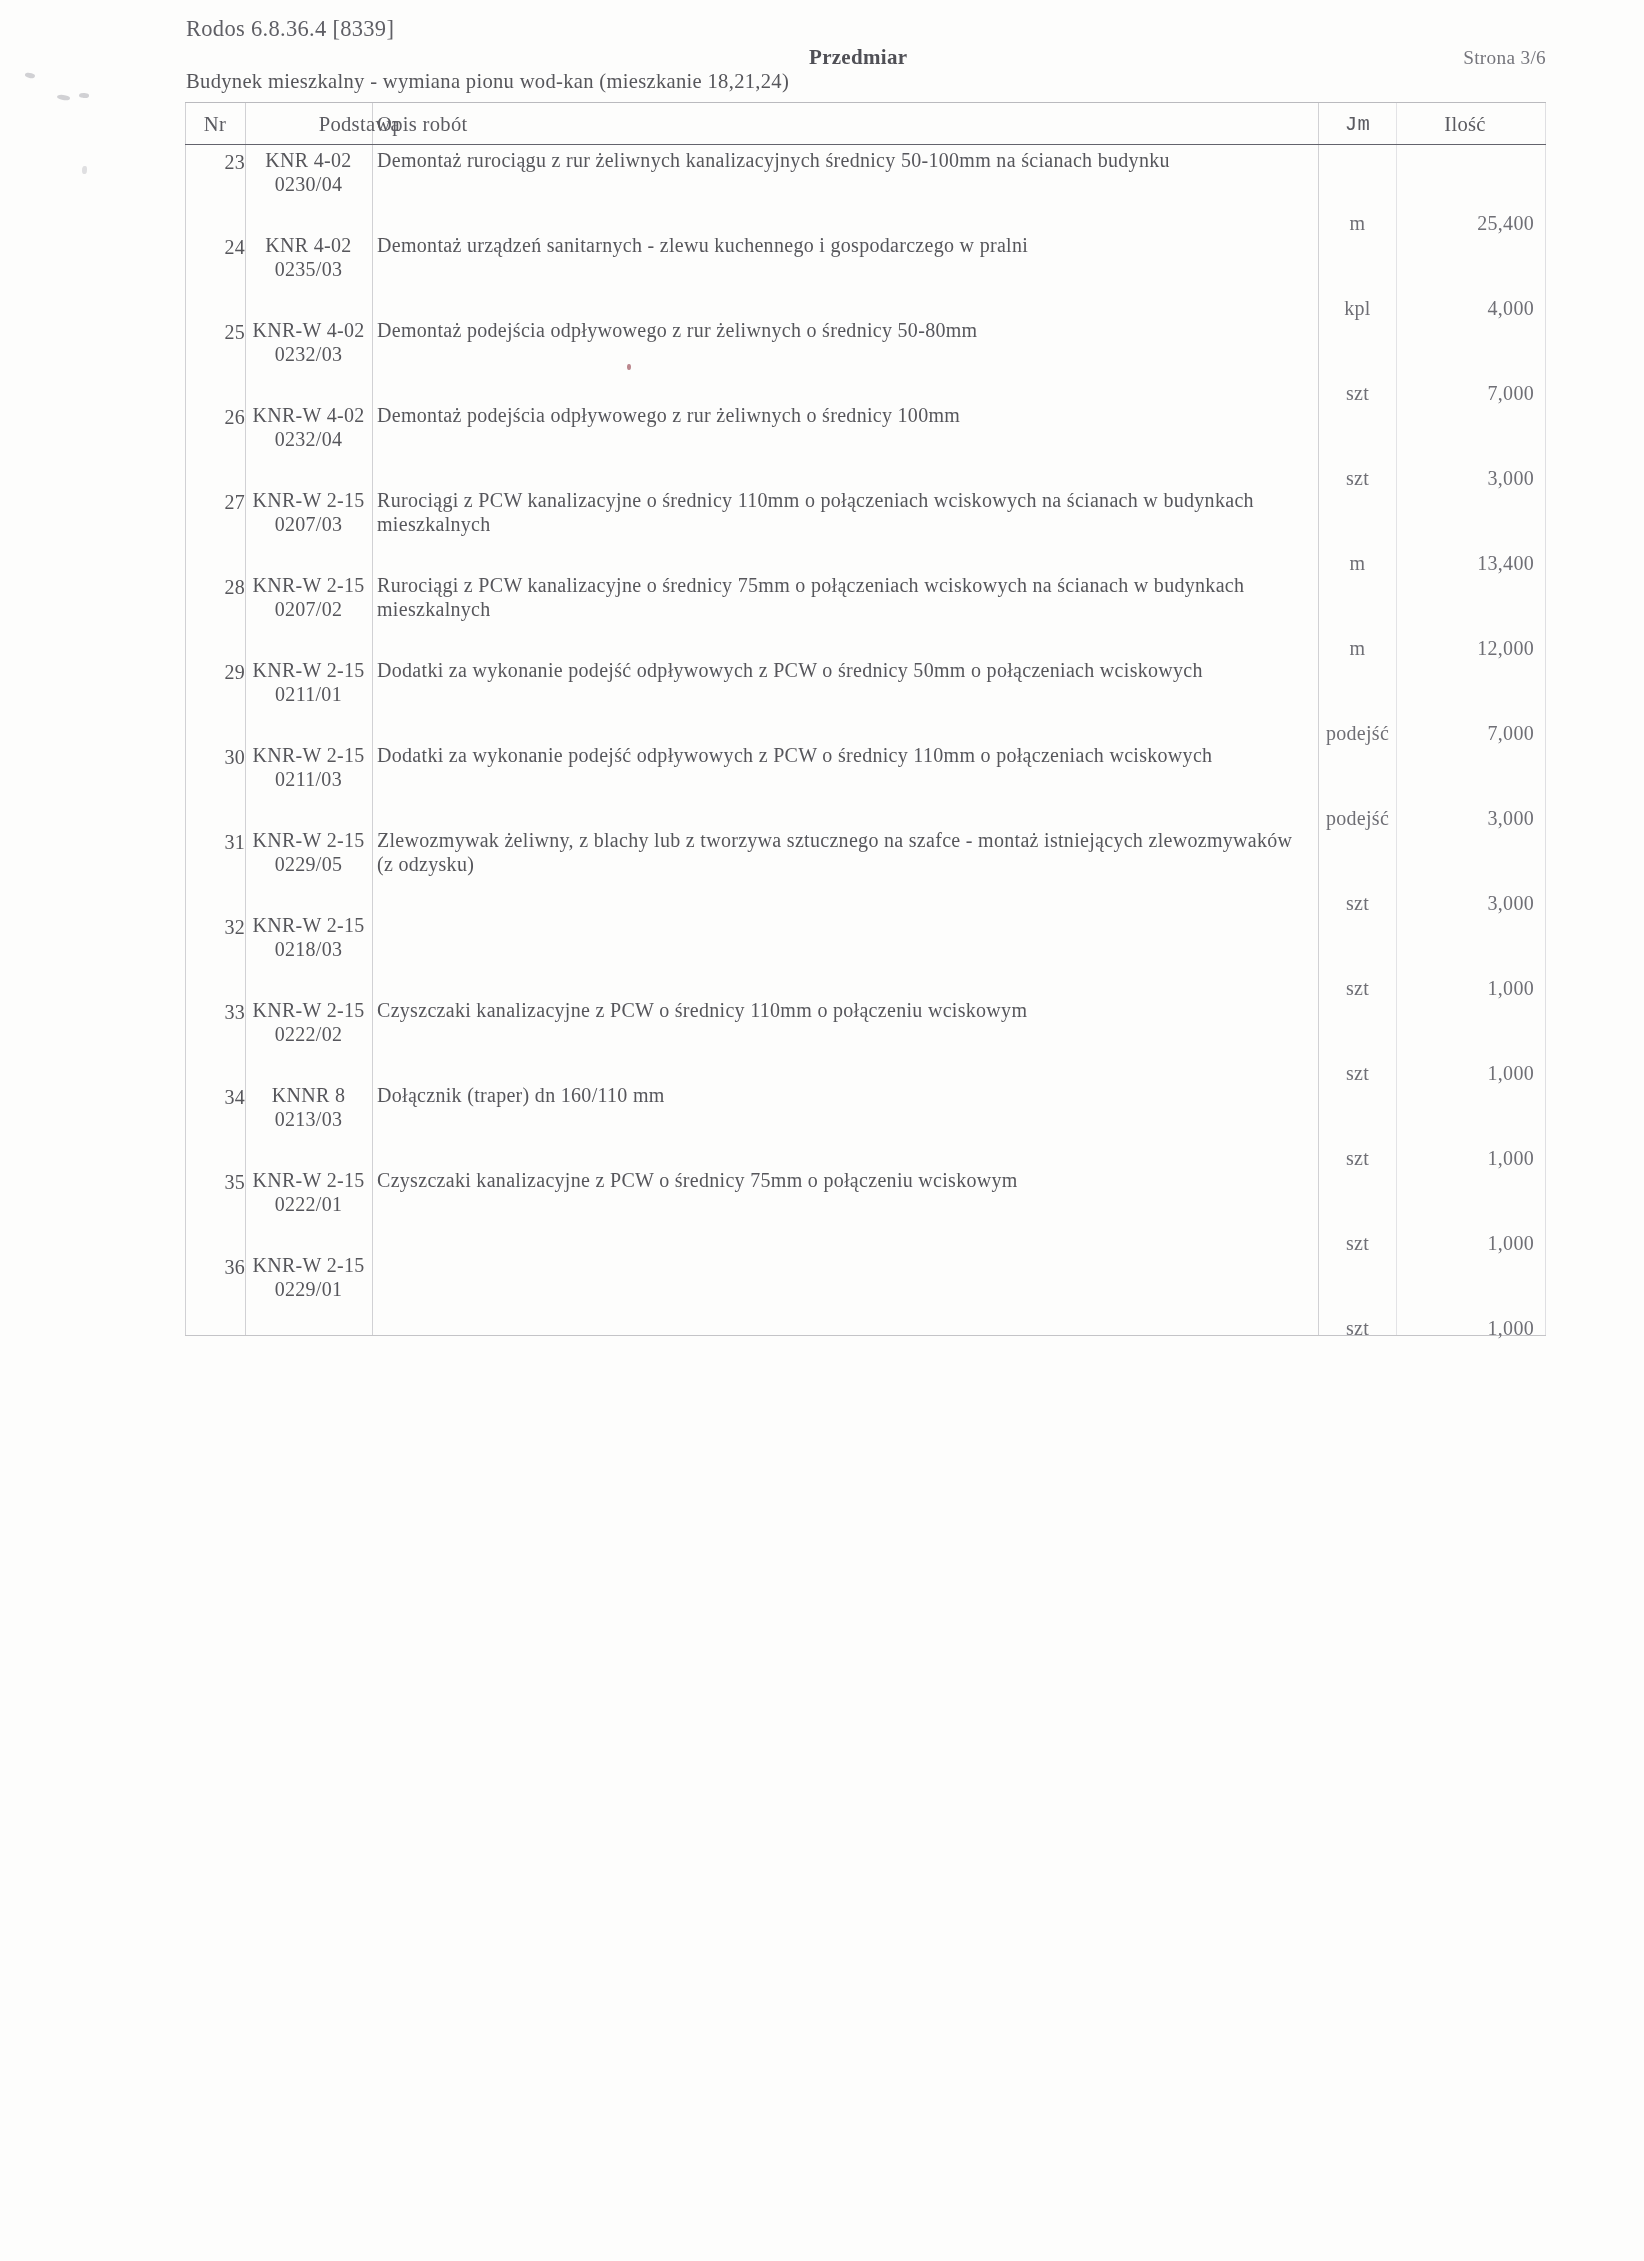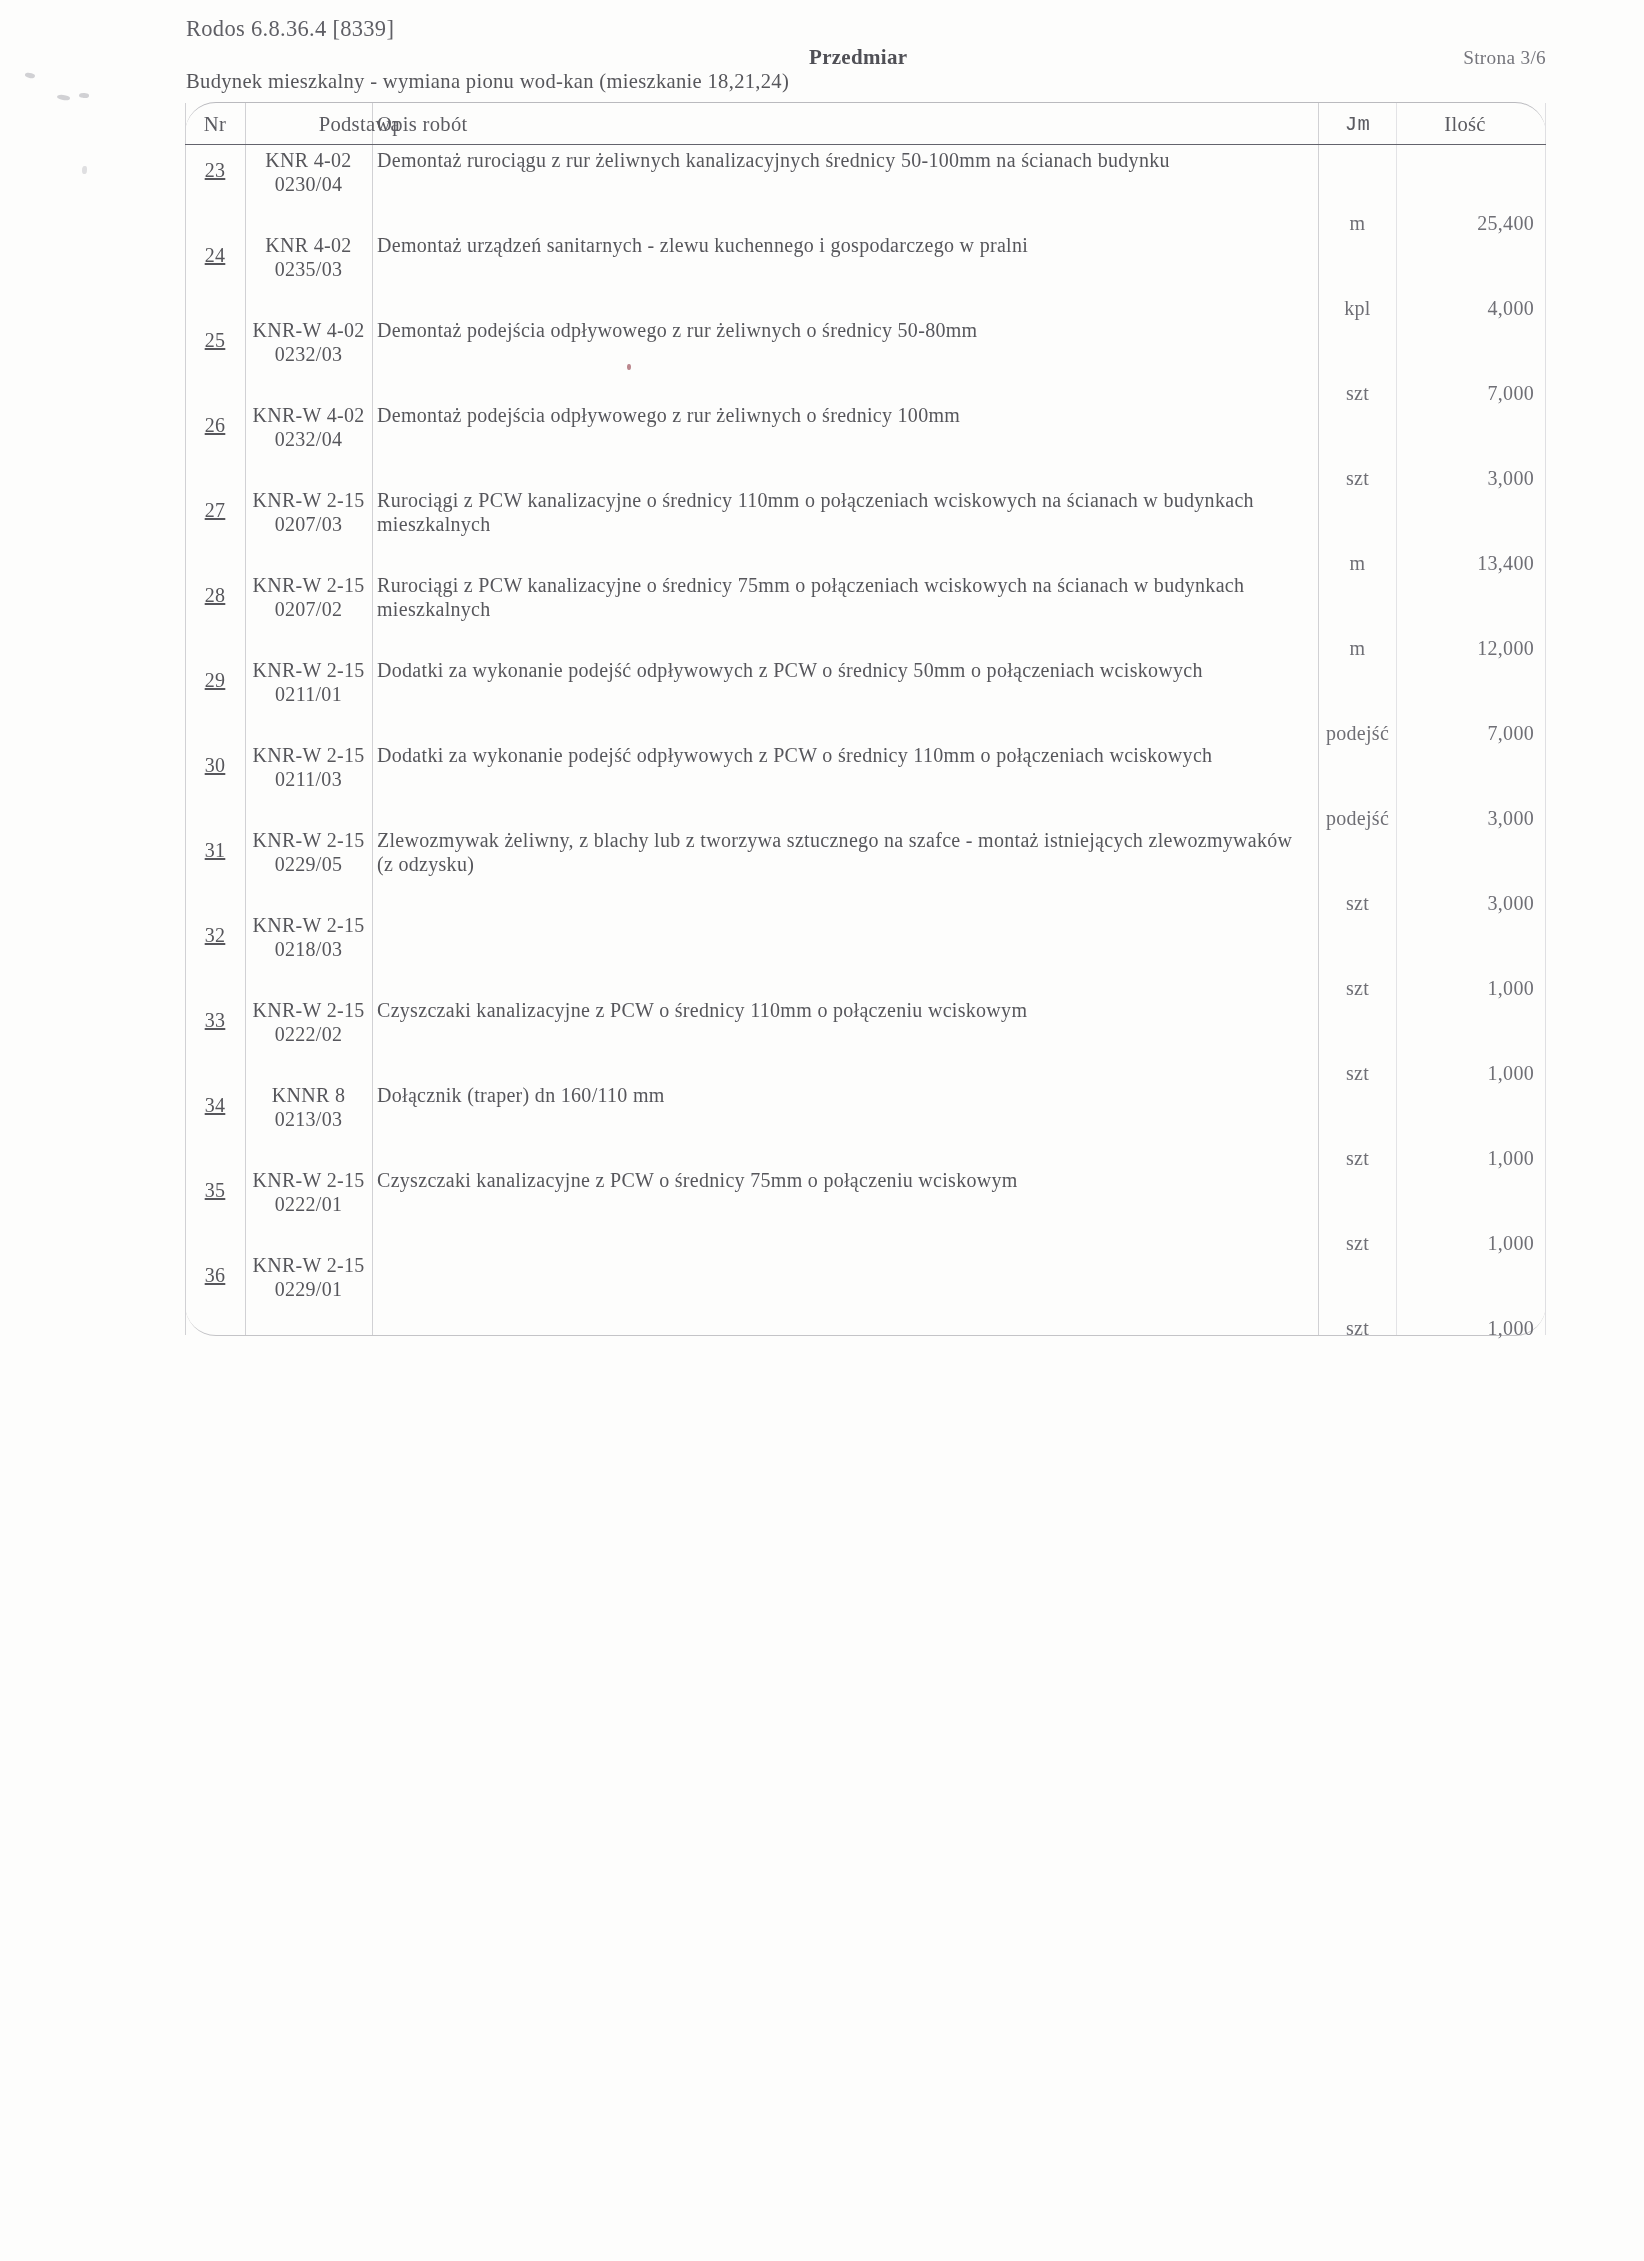--- a/index.html
+++ b/index.html
@@ -33,21 +33,20 @@
     position:absolute; left:186px; top:70px;
     font-size:20.6px; color:#55555a; white-space:nowrap;
   }
 
   
   .sheet-table {
     position:absolute; left:185px; top:102px;
     width:1361px; height:1232px;
     border-top:1.3px solid #bcbcc0;
     border-bottom:1.3px solid #c6c6c9;
-    border-radius:31px;
   }
   .vline { position:absolute; top:0; bottom:0; width:1.3px; background:#d4d4d7; }
   .vl-0 { left:0; }
   .vl-1 { left:60px; }
   .vl-2 { left:187px; }
   .vl-3 { left:1133px; }
   .vl-4 { left:1211px; background:#e6e6e9; }
   .vl-5 { left:1360px; background:#e2e2e5; }
 
   .thead {
@@ -59,21 +58,21 @@
   }
   .h-nr    { left:0;      width:60px;   text-align:center; }
   .h-pod   { left:60px;   width:127px;  text-align:right;padding-left:28px; }
   .h-opis  { left:192px; }
   .h-jm    { left:1133px; width:79px;  text-align:center;font-family:Liberation Mono, monospace; }
   .h-ilosc { left:1211px; width:138px;  text-align:center; }
 
   .rows { position:absolute; top:41px; left:0; right:0; }
   .row { position:relative; height:85px; }
   .c { position:absolute; font-size:20px; line-height:24.5px; }
-  .c-nr    { left:0;      width:60px;  top:14px;  text-align:center;text-decoration:underline; }
+  .c-nr    { left:0;      width:60px;  top:6px;  text-align:right; }
   .c-pod   { left:60px;   width:127px; top:3.9px;  text-align:center; }
   .c-opis  { left:192px;  width:935px; top:3.9px; }
   .c-jm    { left:1133px; width:79px; top:67px; text-align:center; color:#6e6e75; }
   .c-ilosc { left:1211px; width:138px; top:67px; text-align:right; color:#6e6e75; }
 
   
   .scan-mark {
     position:absolute; background:#a8a8ae; opacity:0.5; border-radius:60% 40% 55% 45%;
   }
   .m1 { left:24.5px;  top:73px; width:10.3px; height:4.5px; transform:rotate(18deg); }

